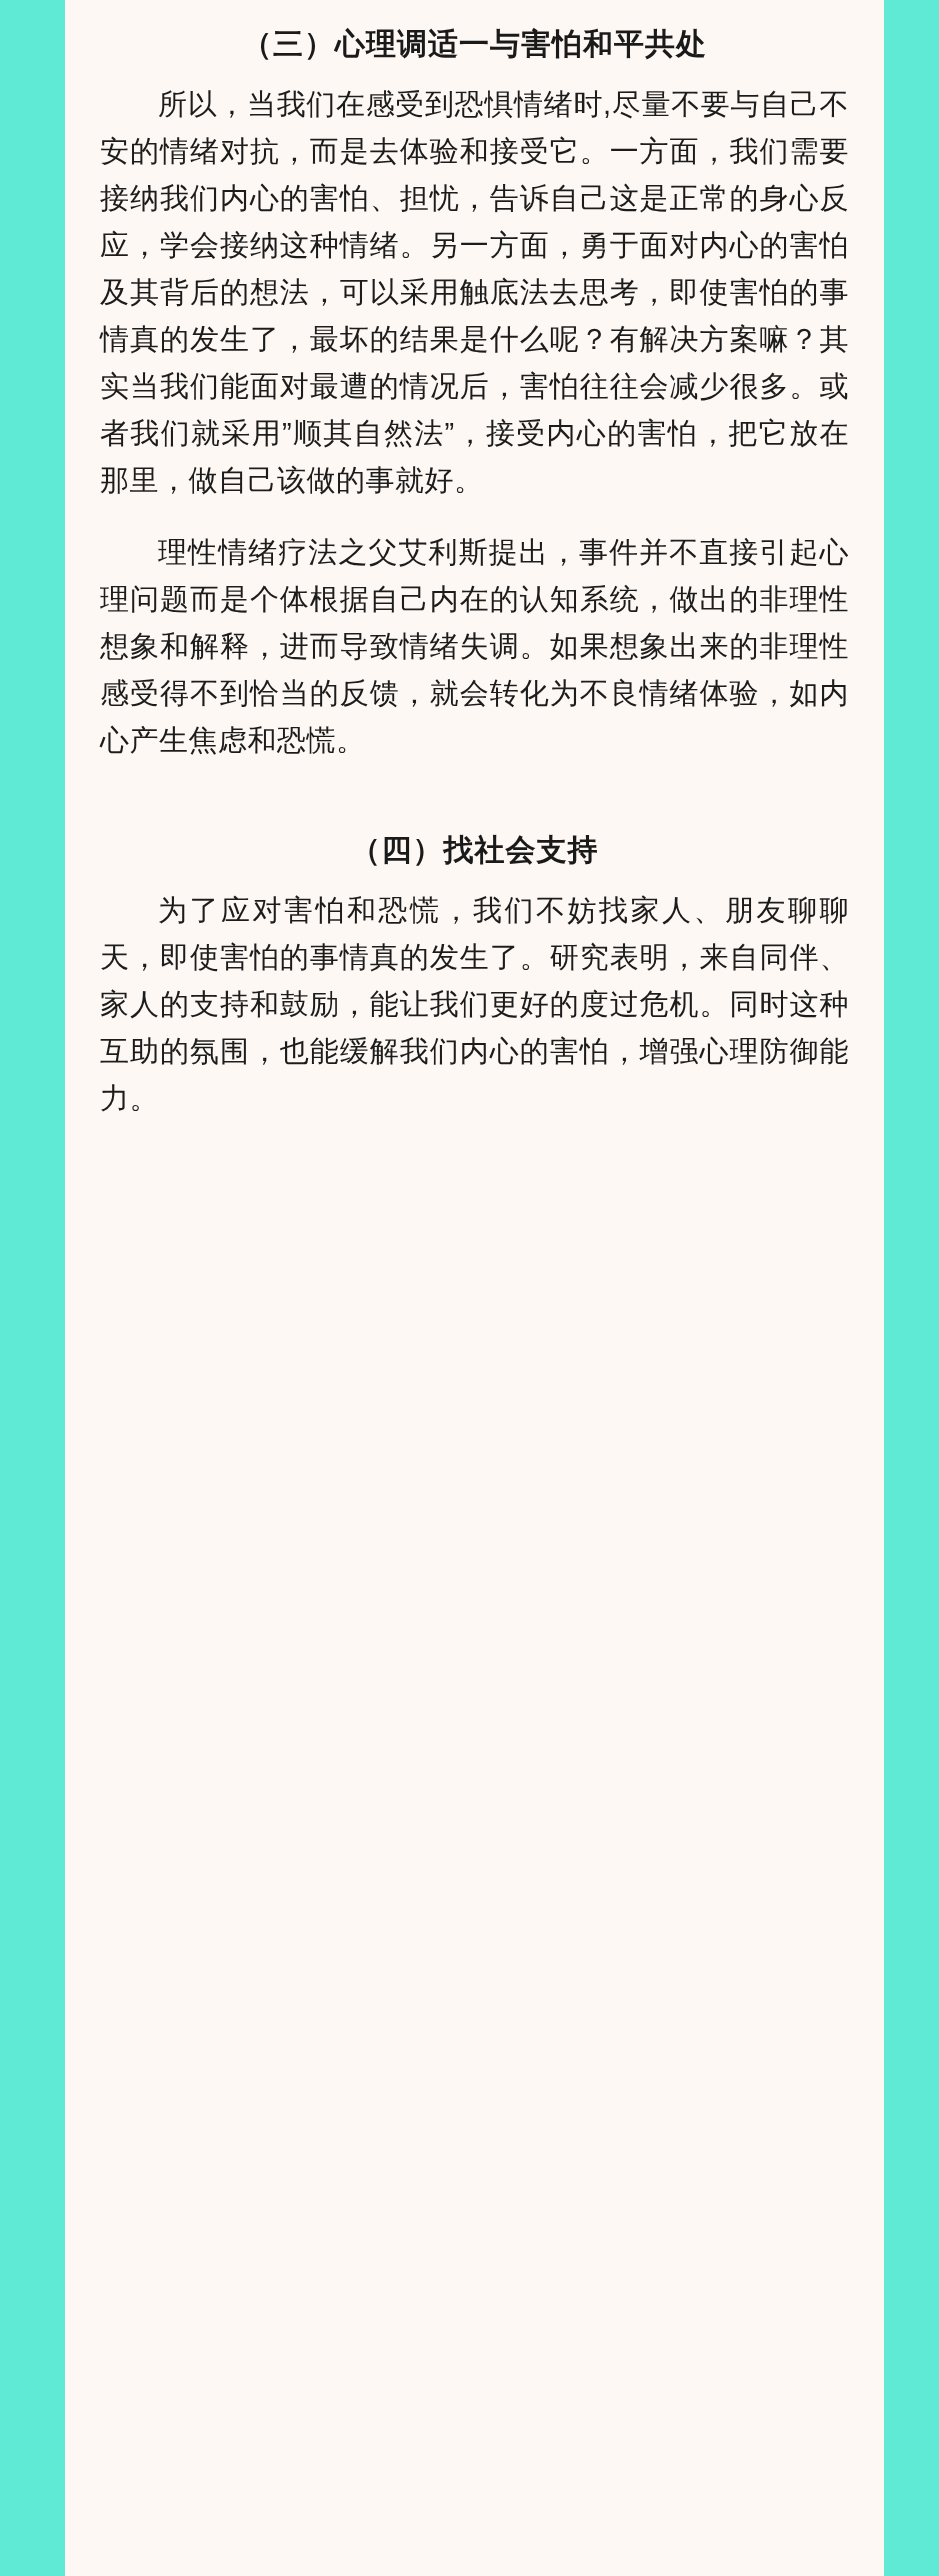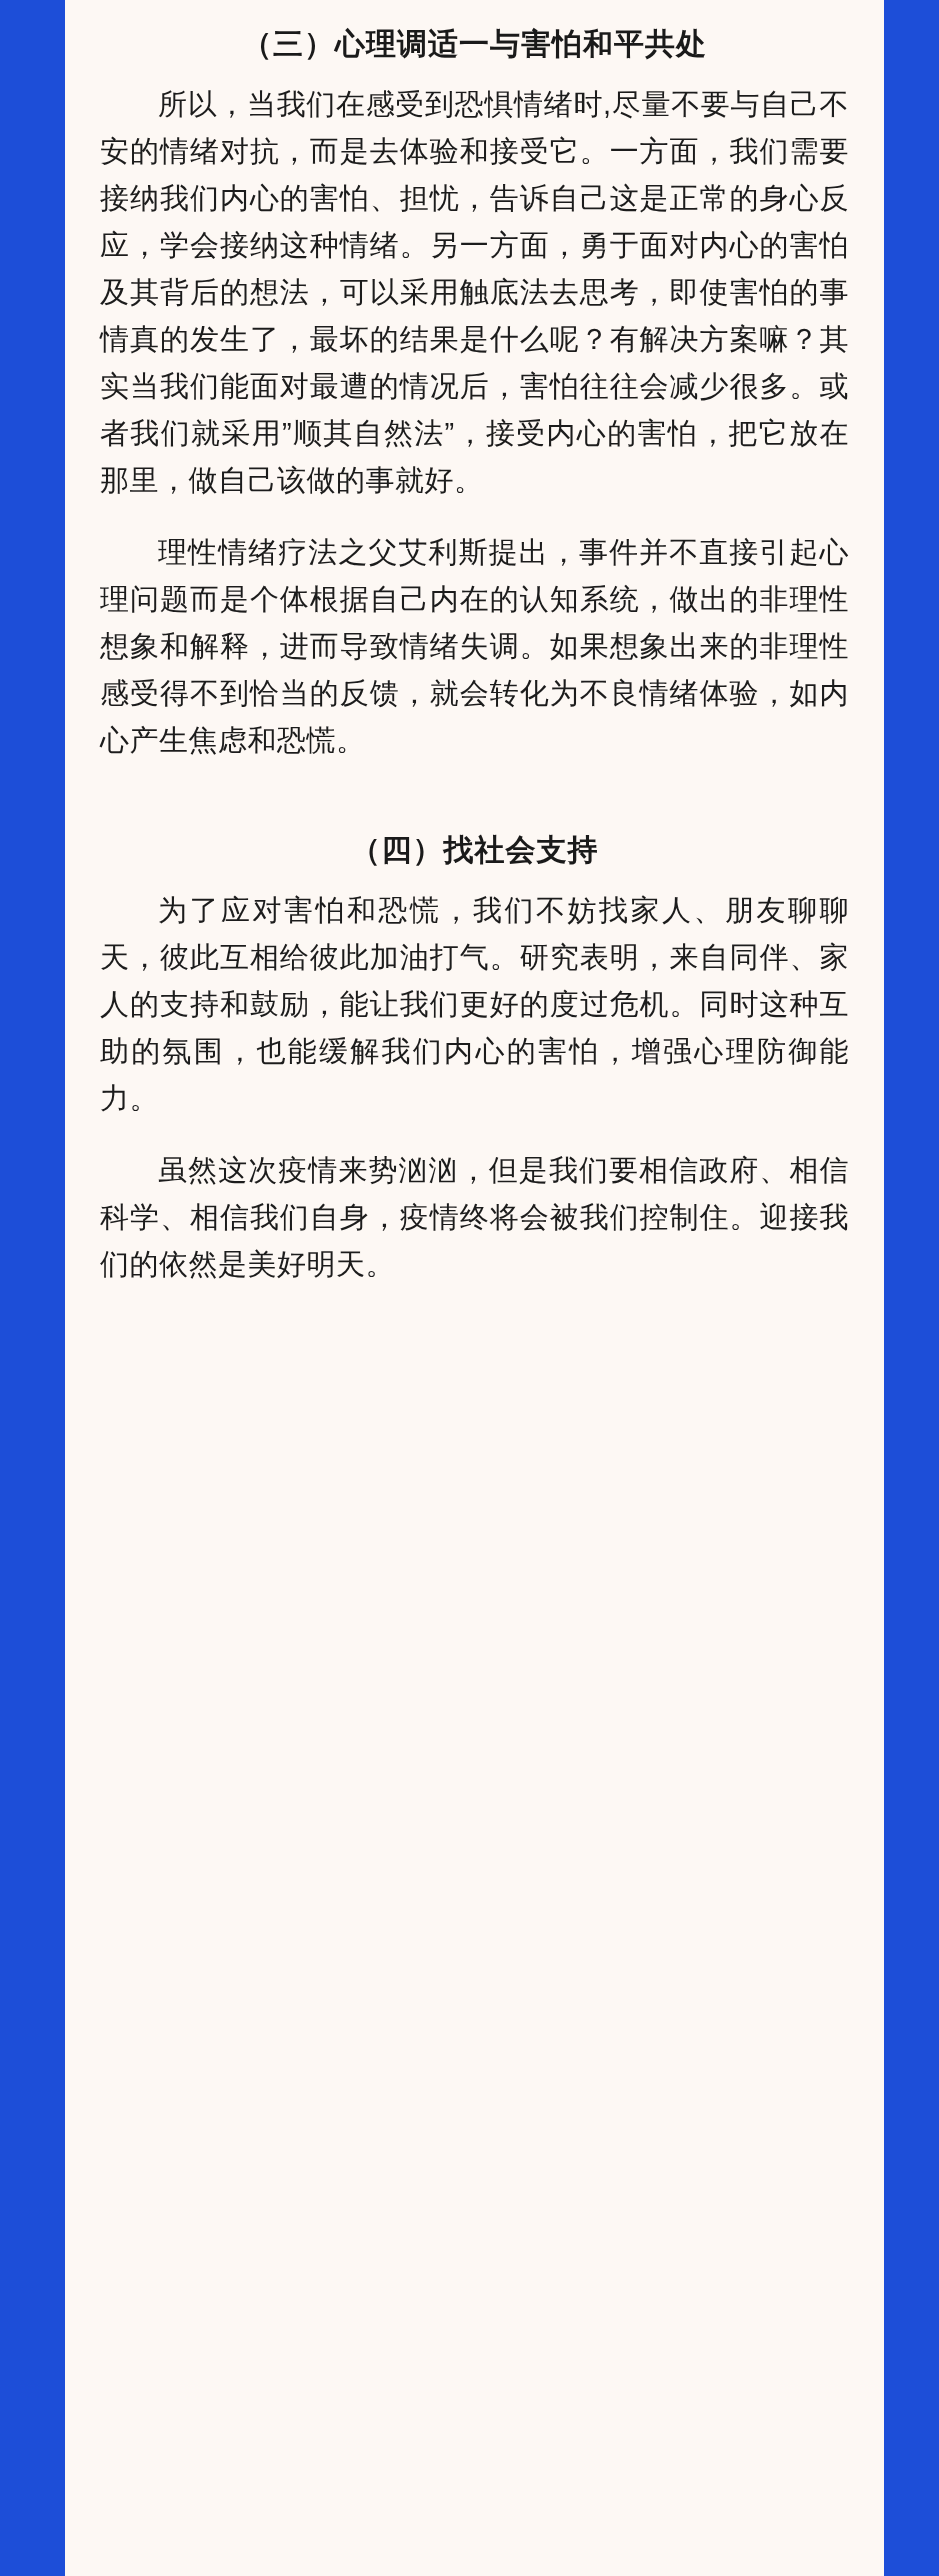--- a/index.html
+++ b/index.html
@@ -9,21 +9,21 @@
   body {
     width: 940px;
     min-height: 2576px;
     background: #f7f0ea;
     font-family: "Liberation Sans", sans-serif;
   }
   .page {
     position: relative;
     width: 940px;
     min-height: 2576px;
-    background: #1d4ed8;
+    background: #5eead4;
     box-sizing: border-box;
     padding: 0 56px 0 65px;
   }
   
   .frame-line-left {
     position: absolute;
     top: 0;
     bottom: 0;
     left: 65px;
     width: 1.9px;
@@ -79,18 +79,17 @@
 
   <div class="content">
 
     <h2 class="section-heading">（三）心理调适一与害怕和平共处</h2>
 
     <p class="para">所以，当我们在感受到恐惧情绪时,尽量不要与自己不安的情绪对抗，而是去体验和接受它。一方面，我们需要接纳我们内心的害怕、担忧，告诉自己这是正常的身心反应，学会接纳这种情绪。另一方面，勇于面对内心的害怕及其背后的想法，可以采用触底法去思考，即使害怕的事情真的发生了，最坏的结果是什么呢？有解决方案嘛？其实当我们能面对最遭的情况后，害怕往往会减少很多。或者我们就采用”顺其自然法”，接受内心的害怕，把它放在那里，做自己该做的事就好。</p>
     <p class="para">理性情绪疗法之父艾利斯提出，事件并不直接引起心理问题而是个体根据自己内在的认知系统，做出的非理性想象和解释，进而导致情绪失调。如果想象出来的非理性感受得不到恰当的反馈，就会转化为不良情绪体验，如内心产生焦虑和恐慌。</p>
 
     <h2 class="section-heading mt">（四）找社会支持</h2>
 
-    <p class="para">为了应对害怕和恐慌，我们不妨找家人、朋友聊聊天，彼此互相给彼此加油打气。研究表明，来自同伴、家人的支持和鼓励，能让我们更好的度过危机。同时这种互助的氛围，也能缓解我们内心的害怕，增强心理防御能力。</p>
-    <p class="para">虽然这次疫情来势汹汹，但是我们要相信政府、相信科学、相信我们自身，疫情终将会被我们控制住。迎接我们的依然是美好明天。</p>
+    <p class="para">为了应对害怕和恐慌，我们不妨找家人、朋友聊聊天，即使害怕的事情真的发生了。研究表明，来自同伴、家人的支持和鼓励，能让我们更好的度过危机。同时这种互助的氛围，也能缓解我们内心的害怕，增强心理防御能力。</p>
 
   </div>
 </div>
 
 
 </body></html>

